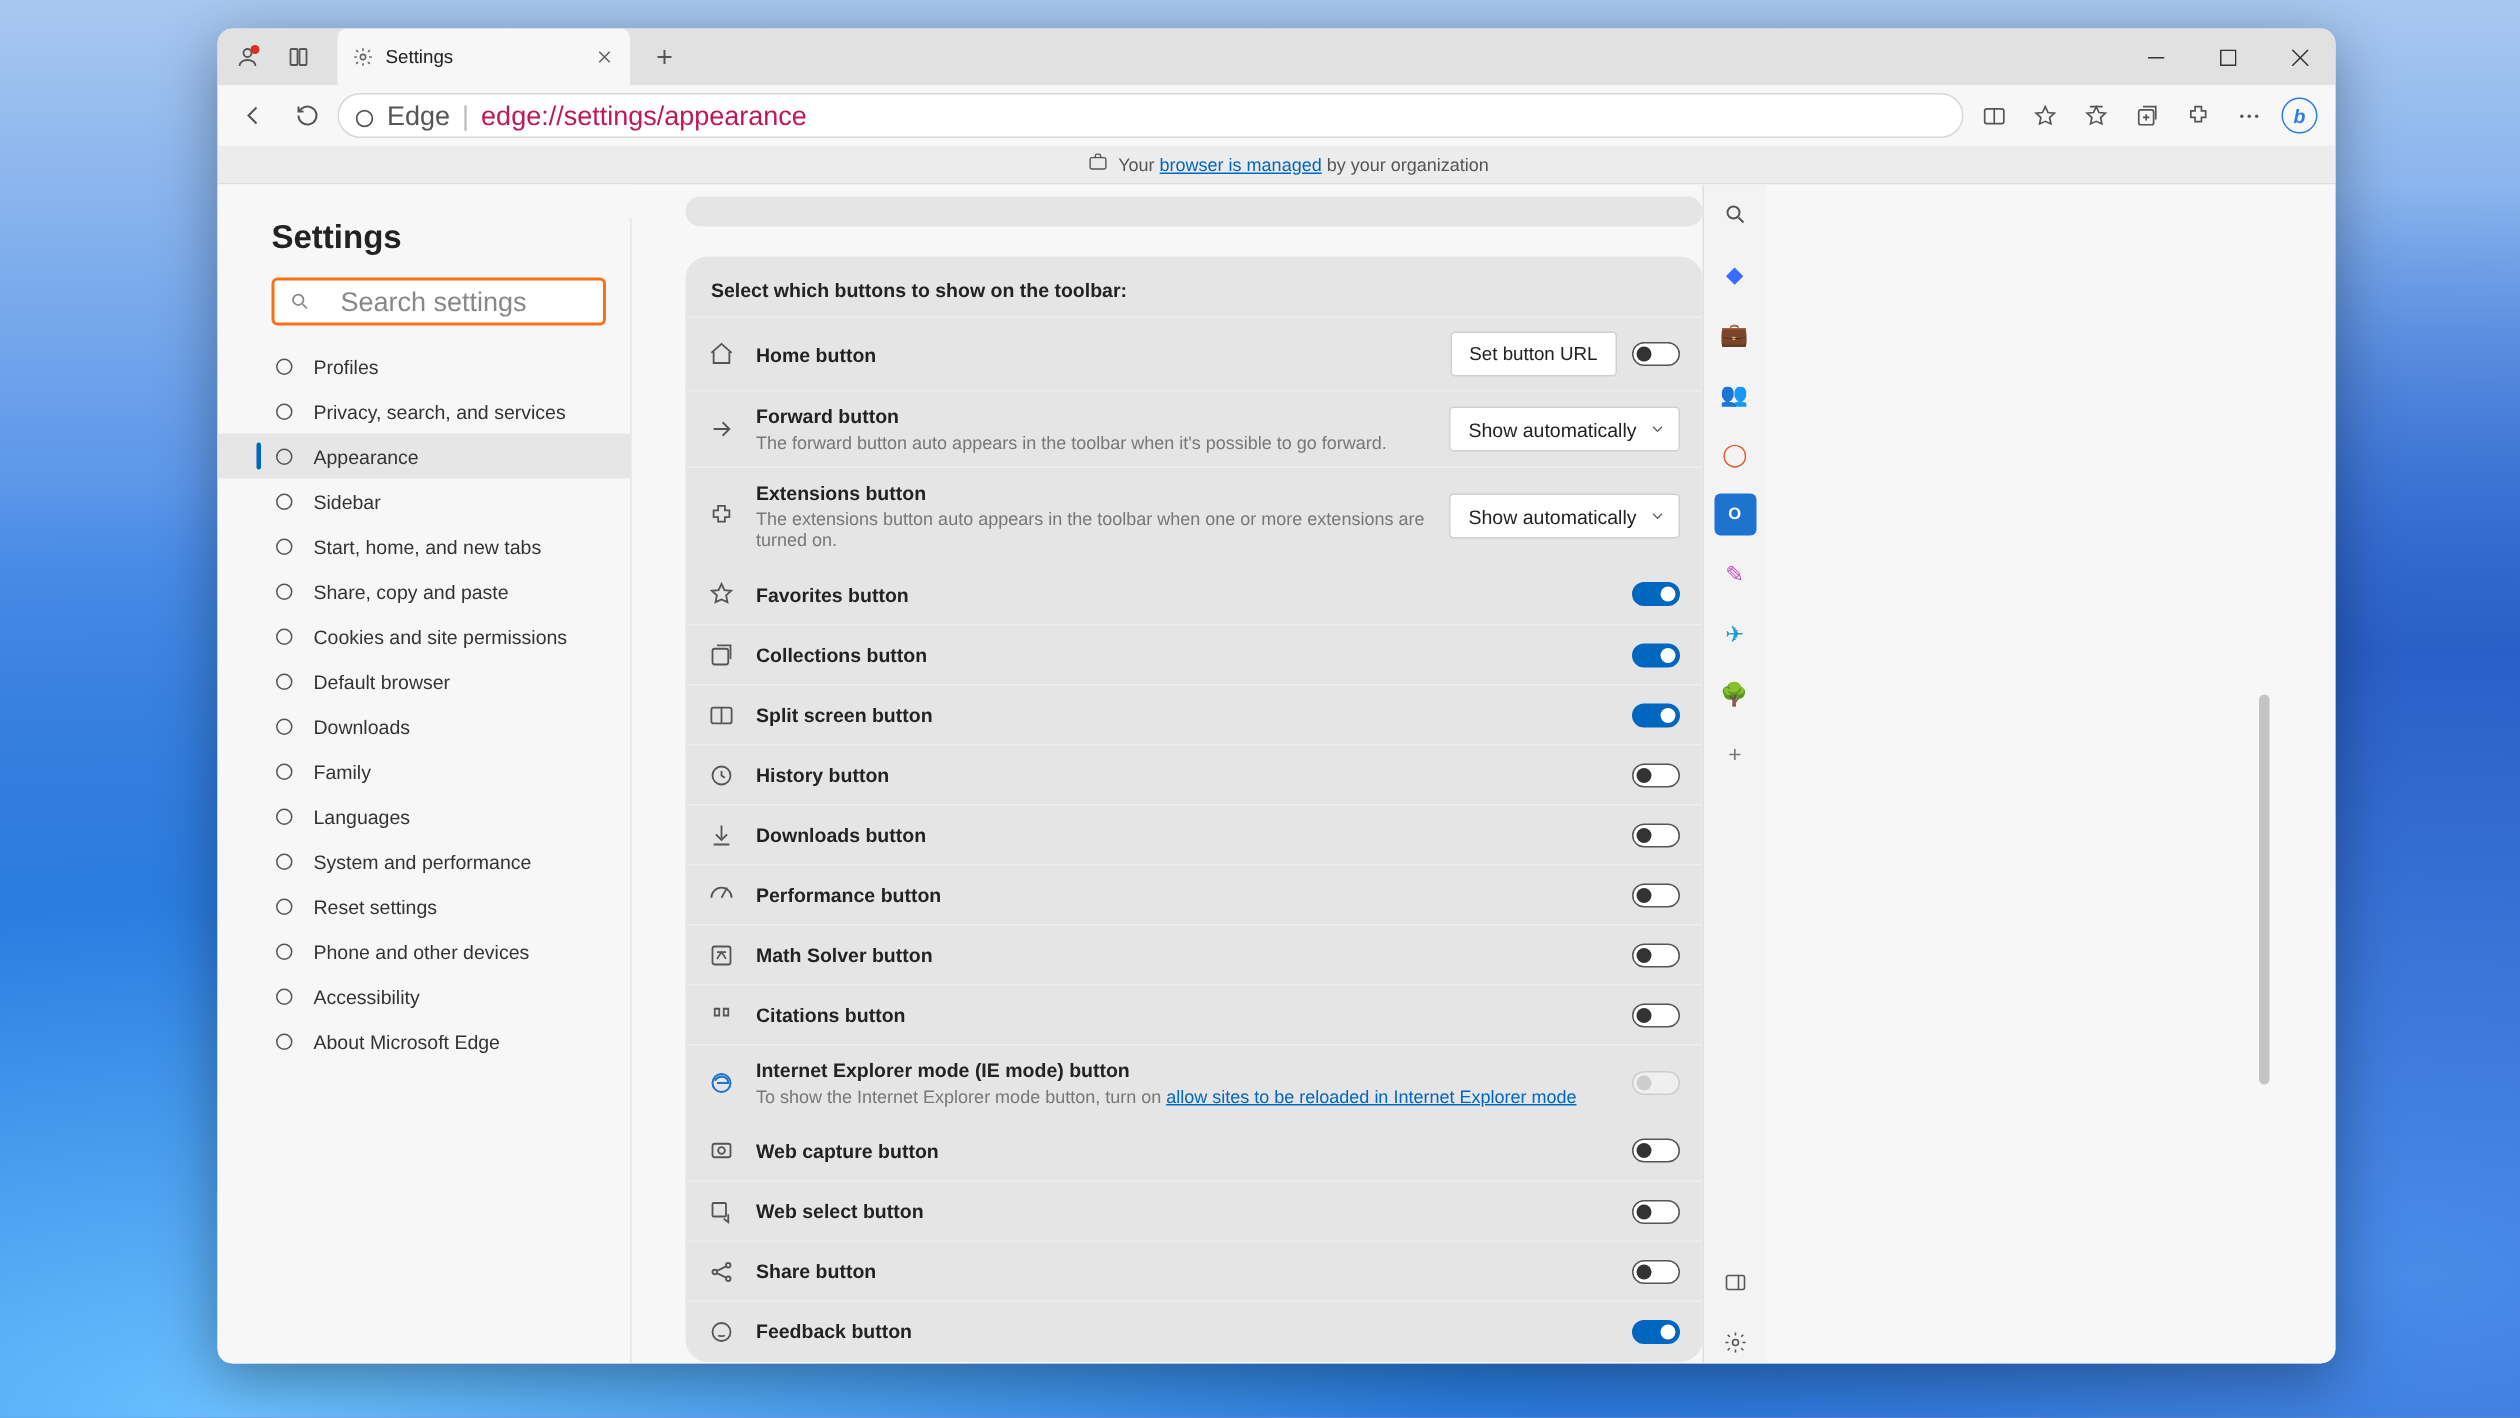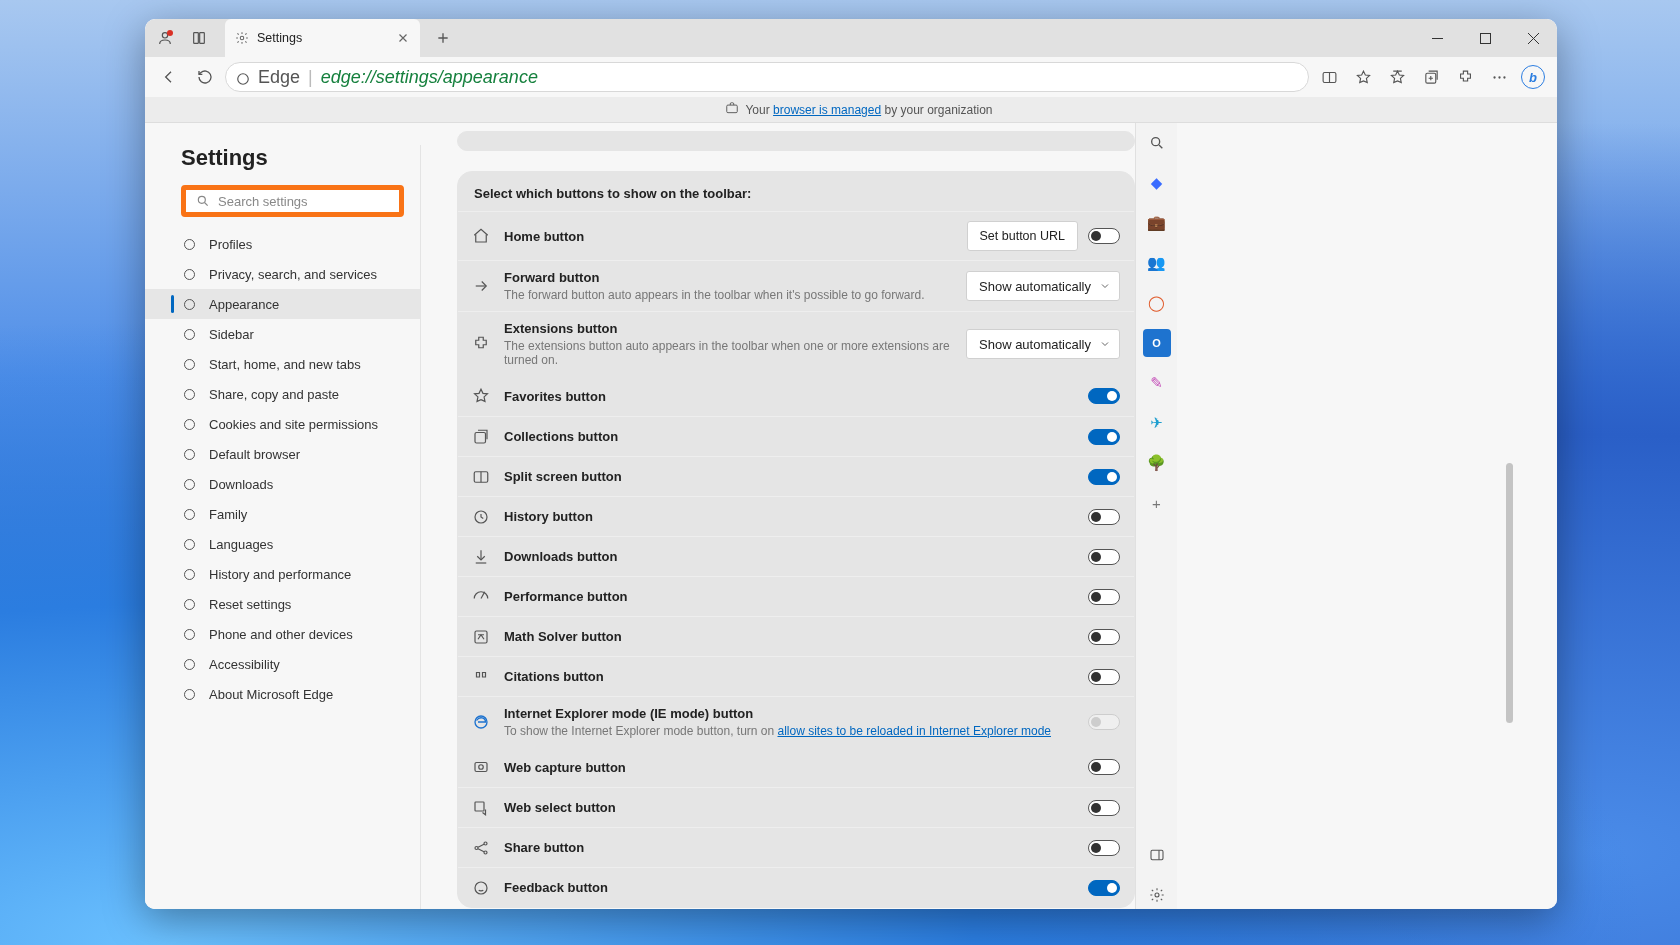--- a/index.html
+++ b/index.html
@@ -61,41 +61,41 @@
   height:40px; background:#f7f7f7; display:flex; align-items:center; gap:4px; padding:0 8px;
 }
 .nav-btn{width:32px;height:32px;display:flex;align-items:center;justify-content:center;color:#555;border-radius:4px;}
 .nav-btn svg{width:16px;height:16px;}
 .omnibox{
   flex:1; height:30px; background:#fff; border:1px solid #d8d8d8; border-radius:16px;
   display:flex; align-items:center; gap:8px; padding:0 10px; font-size:18px; color:#555;
 }
 .omnibox .edge-icon{width:14px;height:14px;}
 .pipe{color:#bbb;}
-.url-text{color:#15803d;font-style:italic;}
+.url-text{color:#be185d;}
 .toolbar-right{display:flex;gap:2px;align-items:center;}
 .tbtn{width:32px;height:32px;display:flex;align-items:center;justify-content:center;color:#555;border-radius:4px;}
 .tbtn svg{width:17px;height:17px;}
 .bing-btn{width:32px;height:32px;display:flex;align-items:center;justify-content:center;}
 .bing-circle{width:24px;height:24px;border:1.5px solid #2b7de0;border-radius:50%;display:flex;align-items:center;justify-content:center;font-size:13px;font-weight:700;color:#2b7de0;font-style:italic;}
 .infobar{
   height:26px;background:#ececec;display:flex;align-items:center;justify-content:center;font-size:12px;color:#555;gap:6px;
   border-bottom:1px solid #ddd;
   padding-left:16px;
 }
 .infobar a{color:#0067c0;text-decoration:underline;}
 .content{flex:1;display:flex;overflow:hidden;background:#f7f7f7;}
 .left-col{
   width:276px;background:#f7f7f7;padding:22px 0 0 0;border-right:0;
 }
 .left-col-inner{width:276px;border-right:1px solid #e4e4e4;height:100%;}
 .settings-title{font-size:22px;font-weight:600;color:#222;padding:0 0 14px 36px;}
 .searchbox{
-  margin:0 16px 12px 36px;height:32px;border:5px solid #f97316;background:#fff;border-radius:4px;
-  display:flex;align-items:center;gap:8px;padding:0 10px;font-size:13px;color:#888;
+  margin:0 16px 12px 36px;height:32px;border:2px solid #f97316;background:#fff;border-radius:4px;
+  display:flex;align-items:center;gap:20px;padding:0 10px;font-size:18px;color:#888;
 }
 .searchbox svg{width:14px;height:14px;color:#888;}
 .sidenav{display:flex;flex-direction:column;}
 .snav-item{
   height:30px;display:flex;align-items:center;gap:12px;padding-left:36px;font-size:13px;color:#333;
   position:relative;
 }
 .snav-item .sicon{width:16px;height:16px;color:#555;display:flex;align-items:center;justify-content:center;}
 .snav-item.active{background:#e6e6e6;font-weight:500;}
 .snav-item.active::before{content:"";position:absolute;left:26px;top:6px;bottom:6px;width:3px;background:#0067c0;border-radius:2px;}
@@ -377,21 +377,21 @@
                 </svg>
               </span>
               <span>Languages</span>
             </div>
             <div class="snav-item">
               <span class="sicon">
                 <svg viewBox="0 0 24 24" width="15" height="15" fill="none" stroke="currentColor" stroke-width="1.6">
                   <circle cx="12" cy="12" r="8"></circle>
                 </svg>
               </span>
-              <span>History and performance</span>
+              <span>System and performance</span>
             </div>
             <div class="snav-item">
               <span class="sicon">
                 <svg viewBox="0 0 24 24" width="15" height="15" fill="none" stroke="currentColor" stroke-width="1.6">
                   <circle cx="12" cy="12" r="8"></circle>
                 </svg>
               </span>
               <span>Reset settings</span>
             </div>
             <div class="snav-item">

